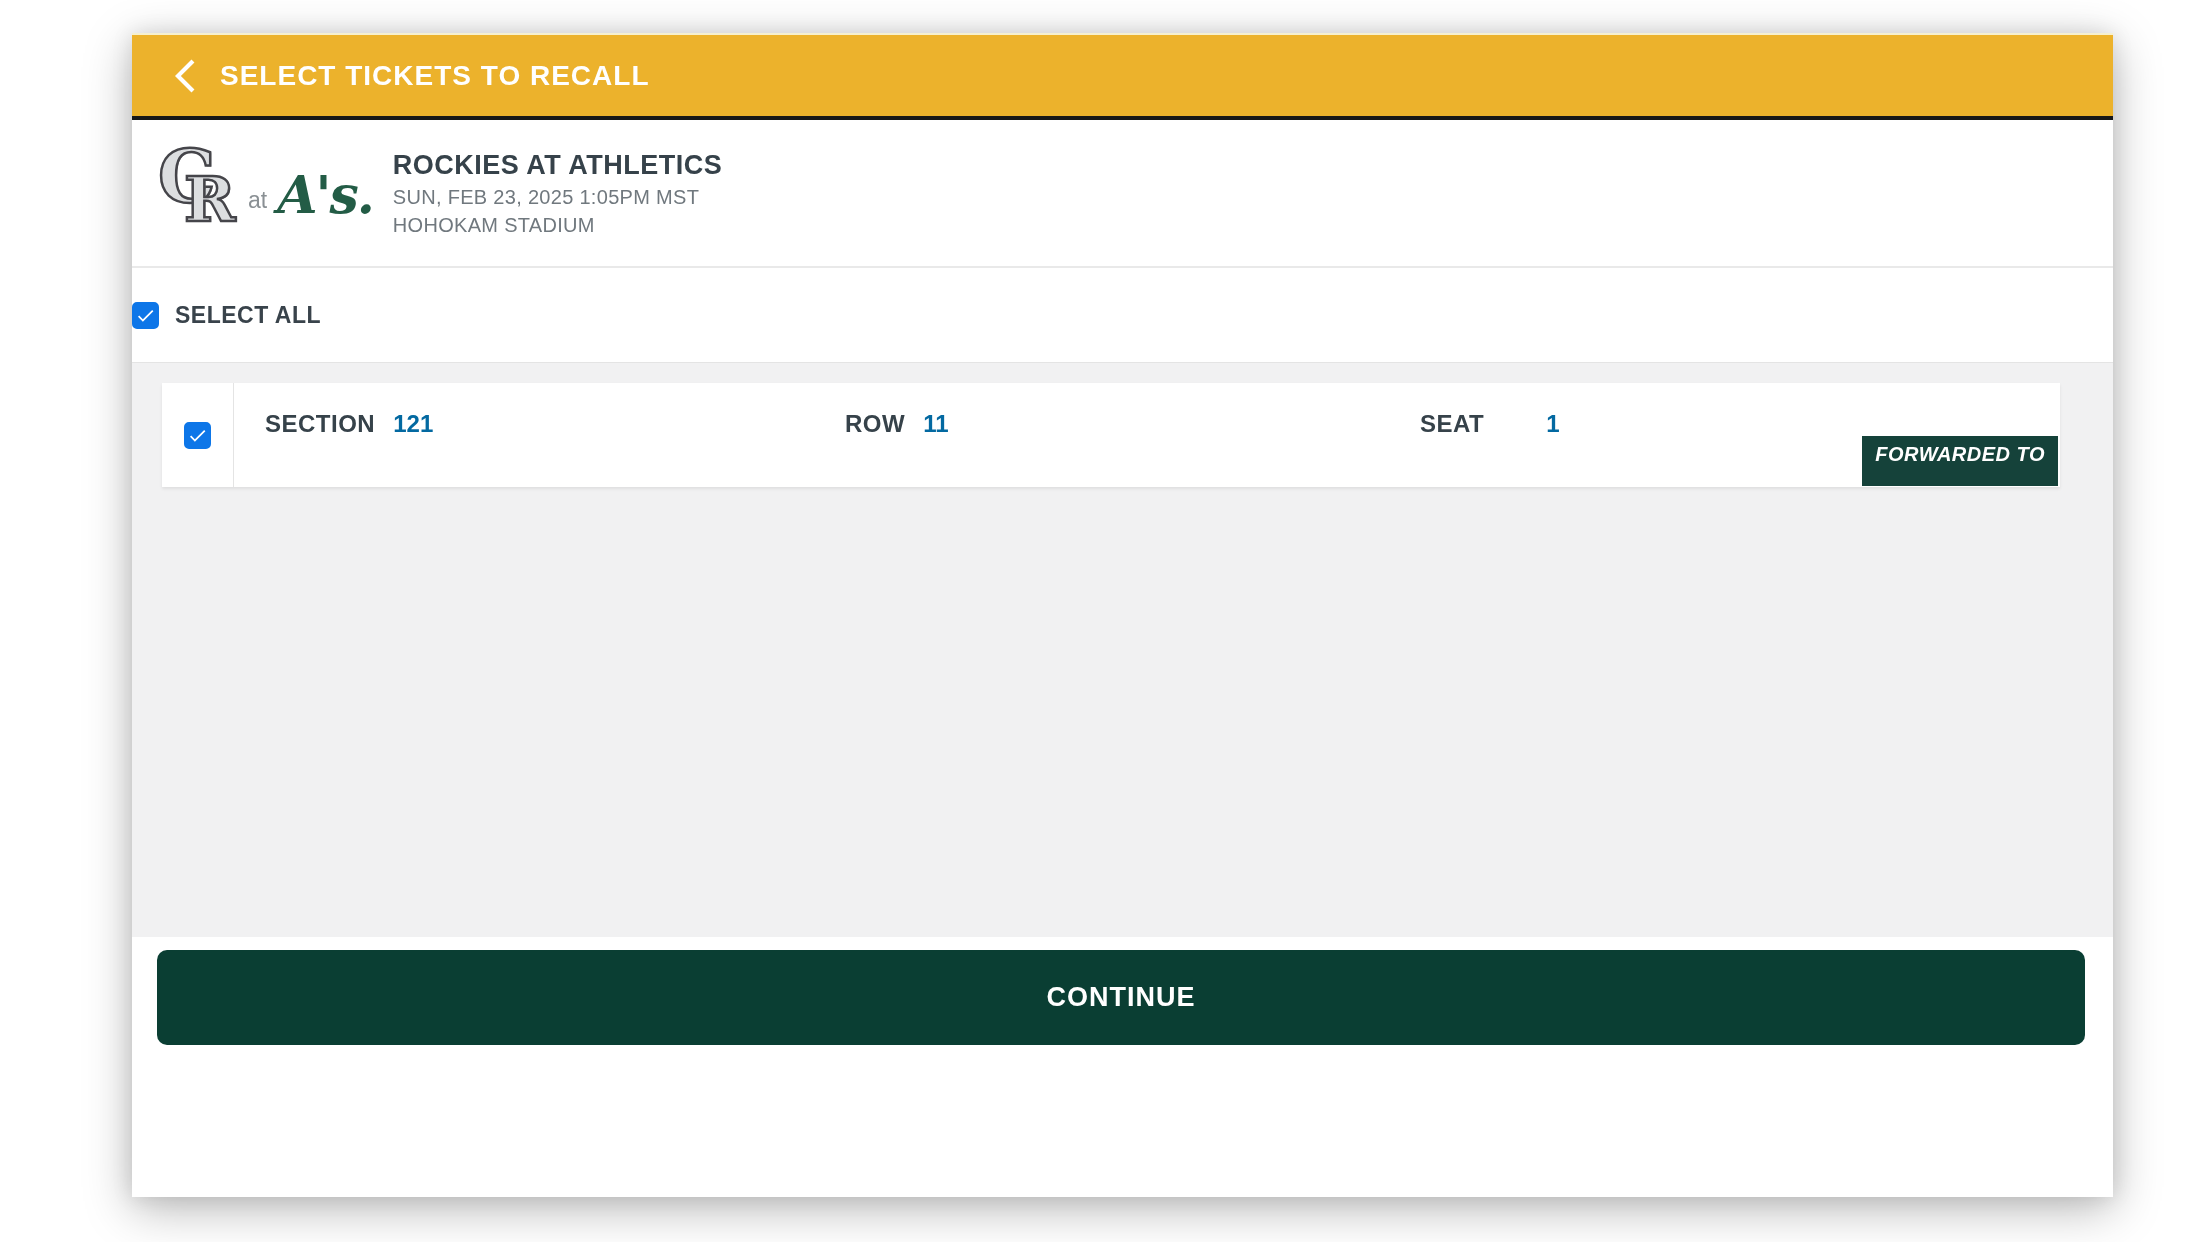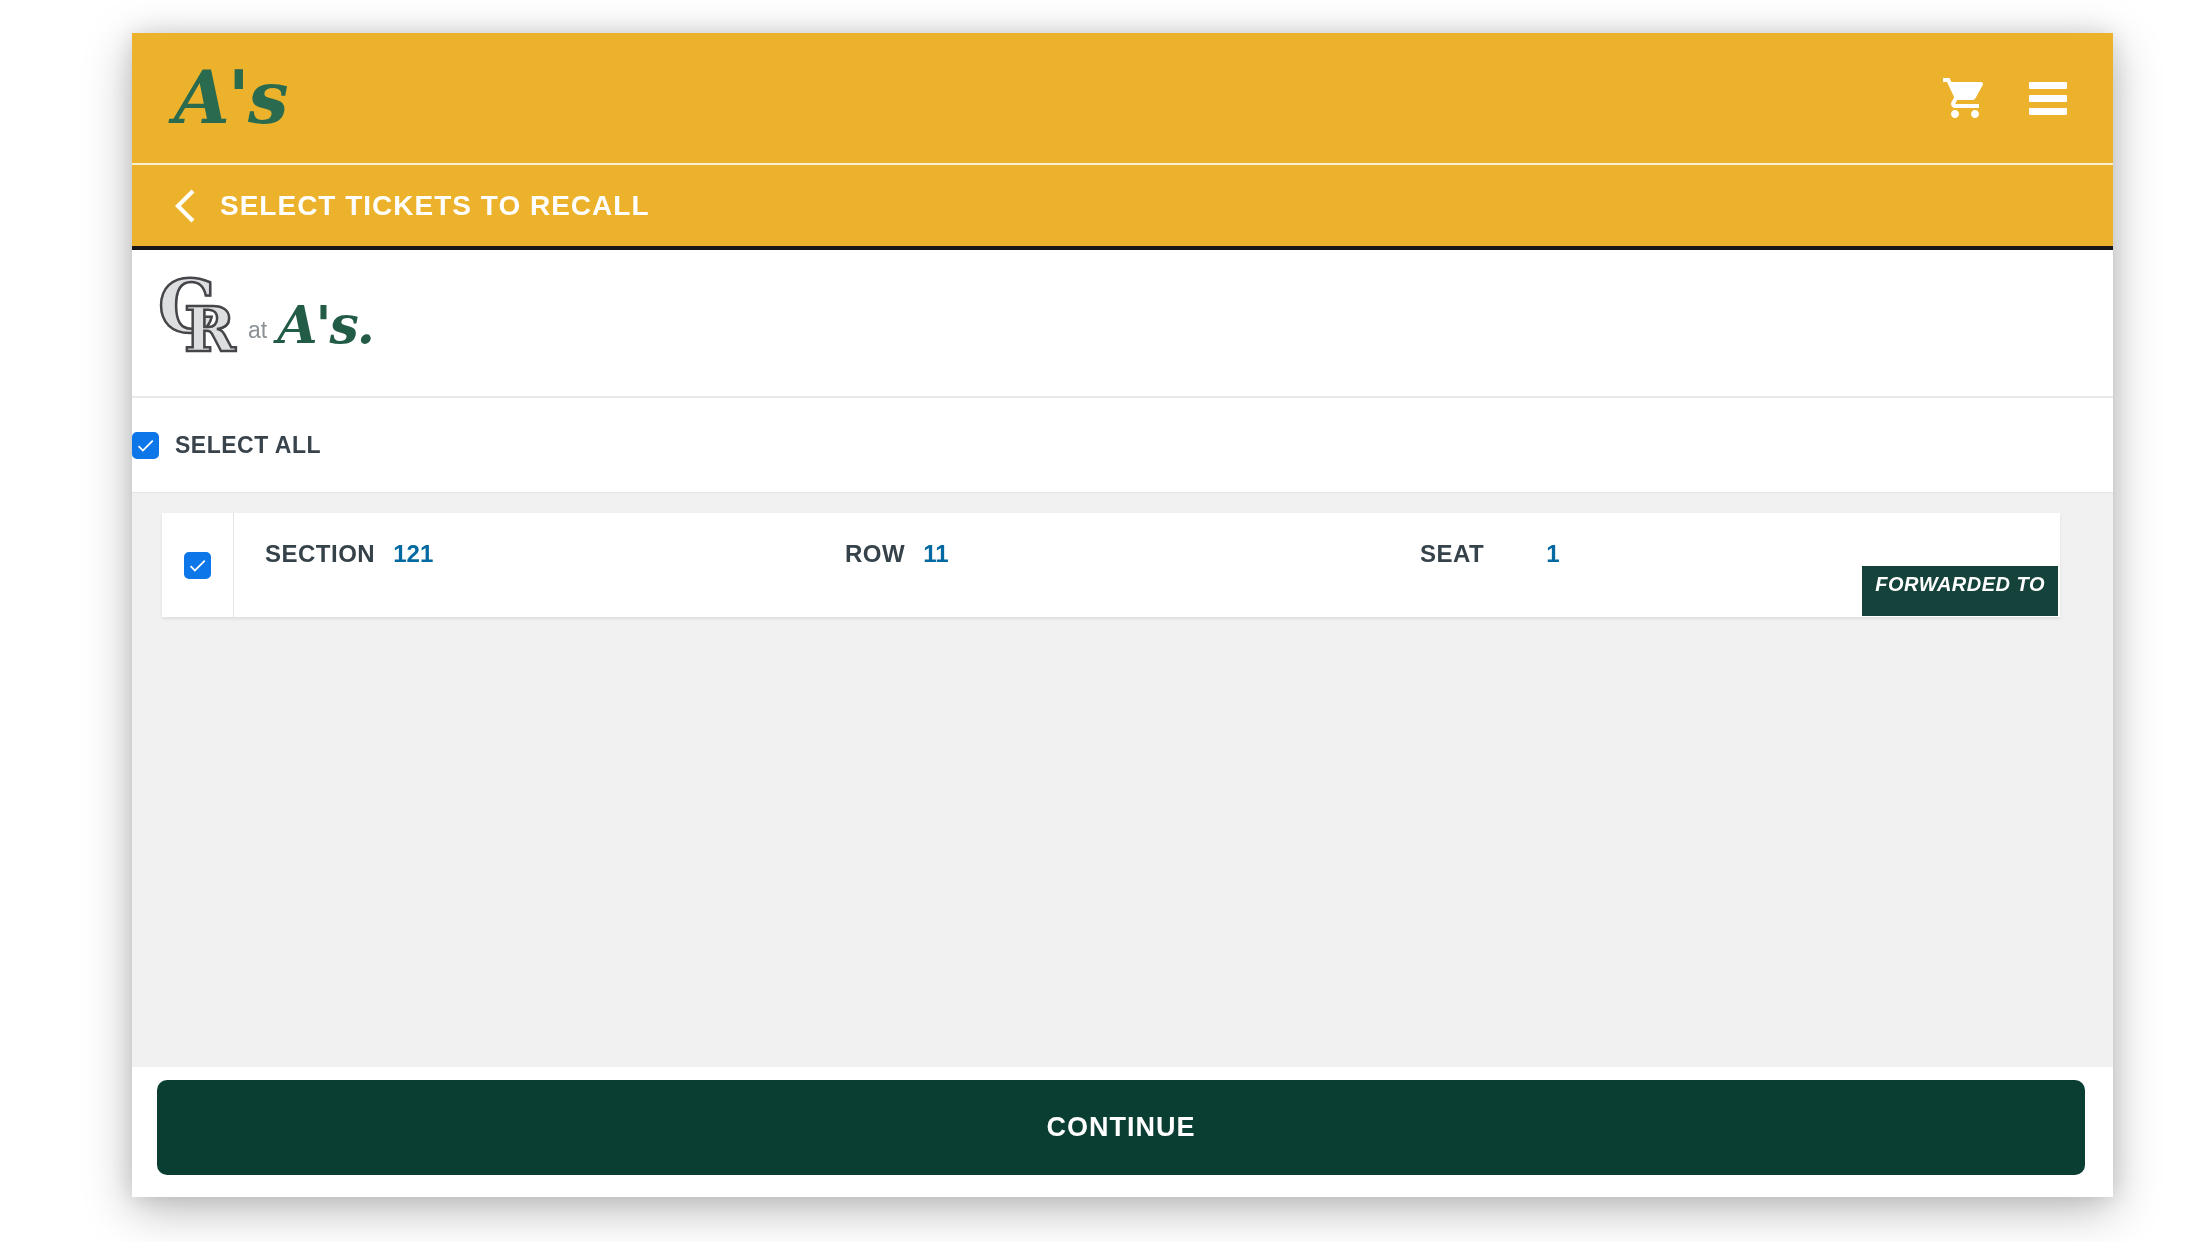--- a/index.html
+++ b/index.html
@@ -134,36 +134,20 @@
     background:var(--dark-green);color:#fff;border:none;cursor:pointer;
     font-family:"Liberation Sans", sans-serif;
     font-size:27px;font-weight:bold;letter-spacing:1px;border-radius:10px;
   }
 </style>
 </head>
 <body>
 
 <div class="panel">
 
-  <div class="header">
-    <div class="brand-logo">A's</div>
-    <div class="header-spacer"></div>
-    <button class="icon-btn cart-btn">
-      <svg width="48" height="48" viewBox="0 0 24 24" fill="#ffffff">
-        <path d="M7 18c-1.1 0-1.99.9-1.99 2S5.9 22 7 22s2-.9 2-2-.9-2-2-2zM1 2v2h2l3.6 7.59-1.35 2.45c-.16.28-.25.61-.25.96 0 1.1.9 2 2 2h12v-2H7.42c-.14 0-.25-.11-.25-.25l.03-.12.9-1.63h7.45c.75 0 1.41-.41 1.75-1.03l3.58-6.49c.08-.14.12-.31.12-.47 0-.55-.45-1-1-1H5.21l-.94-2H1zm16 16c-1.1 0-1.99.9-1.99 2s.89 2 1.99 2 2-.9 2-2-.9-2-2-2z"></path>
-      </svg>
-    </button>
-    <button class="icon-btn menu-btn">
-      <div class="hamburger">
-        <span></span>
-          <span></span>
-          <span></span>
-      </div>
-    </button>
-  </div>
 
   <div class="header-sep"></div>
 
   <div class="navbar">
     <button class="back-btn">
       <svg width="30" height="40" viewBox="0 0 12 24" fill="#ffffff">
         <path d="M11.67 3.87L9.9 2.1 0 12l9.9 9.9 1.77-1.77L3.54 12z"></path>
       </svg>
     </button>
     <div class="nav-title">SELECT TICKETS TO RECALL</div>
@@ -171,20 +155,25 @@
 
   <div class="nav-underline"></div>
 
   <div class="event">
     <div class="rockies-logo">
       <span class="letter-c">C</span>
       <span class="letter-r">R</span>
     </div>
     <div class="at-label">at</div>
     <div class="athletics-small-logo">A's.</div>
+    <div class="event-text">
+      <div class="event-title">ROCKIES AT ATHLETICS</div>
+      <div class="event-datetime">SUN, FEB 23, 2025 1:05PM MST</div>
+      <div class="event-venue">HOHOKAM STADIUM</div>
+    </div>
   </div>
 
   <div class="section-divider"></div>
 
   <div class="select-all-row">
     <div class="checkbox checked" role="checkbox" aria-checked="true">
       <svg class="check" width="21" height="21" viewBox="0 0 24 24" fill="#ffffff">
         <path d="M9 16.17L4.83 12l-1.42 1.41L9 19 21 7l-1.41-1.41z"></path>
       </svg>
     </div>

